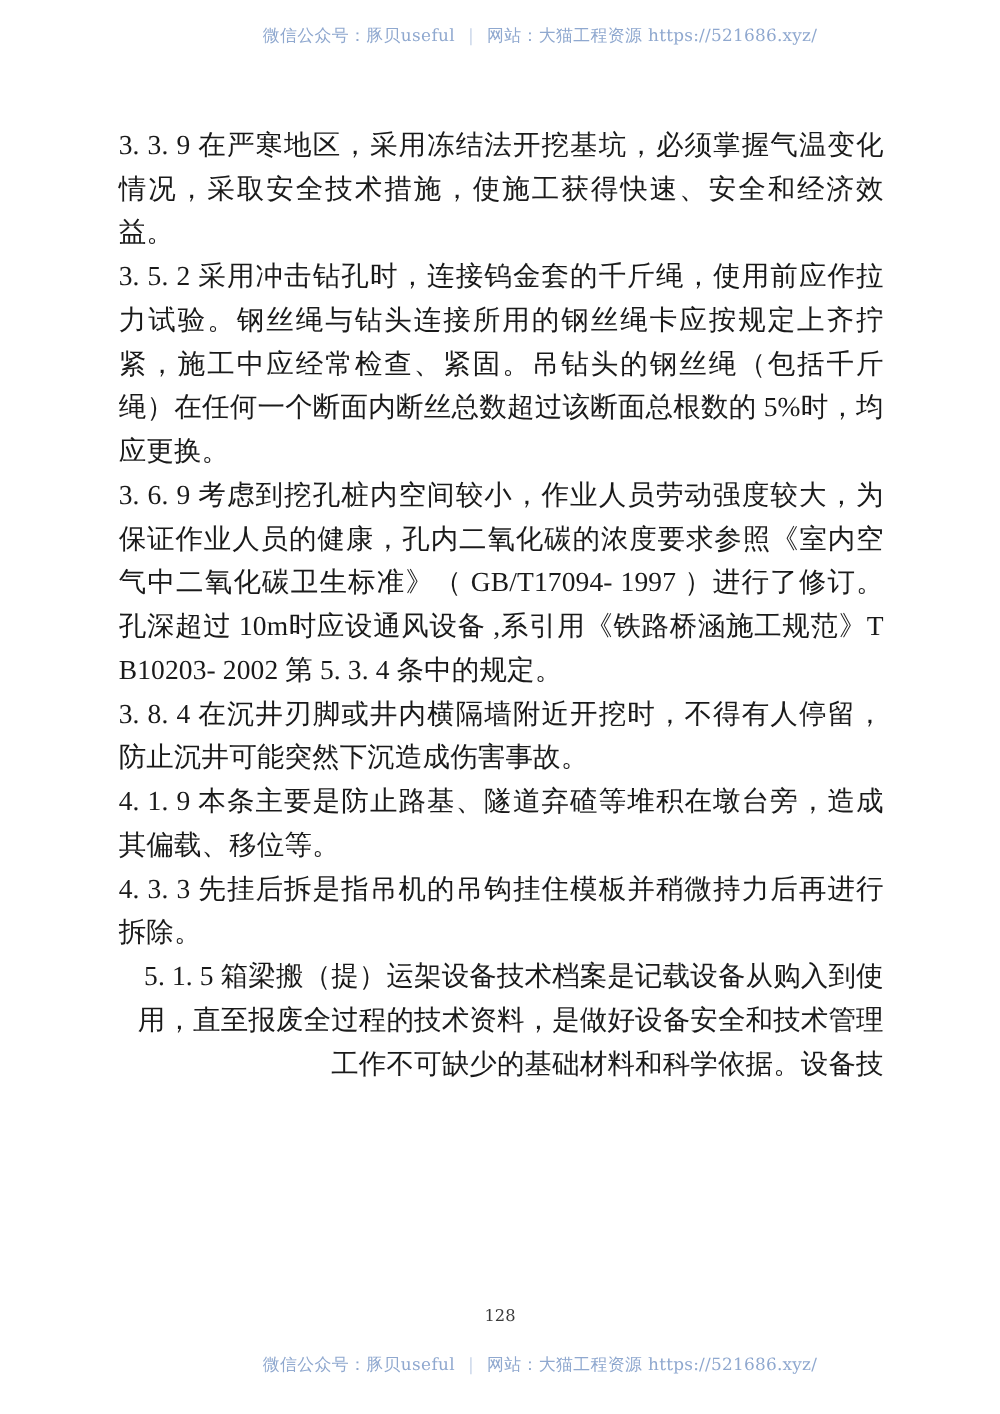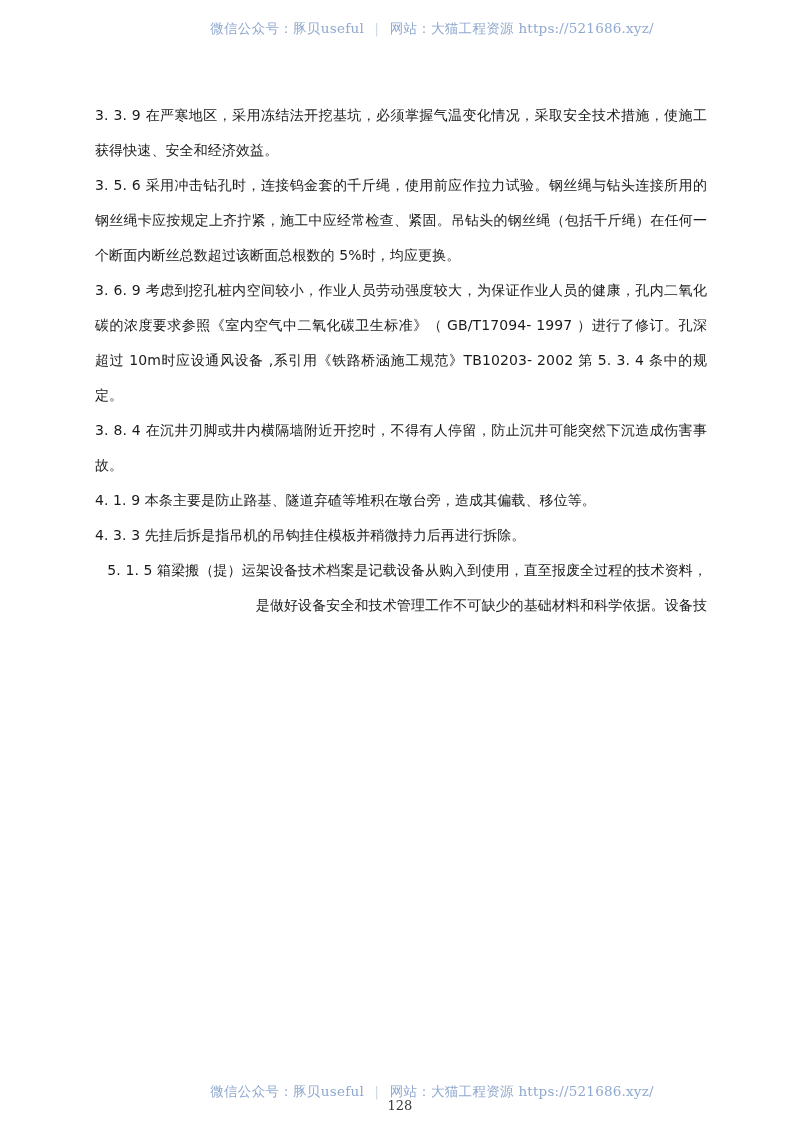--- a/index.html
+++ b/index.html
@@ -44,57 +44,58 @@
 
   
   .body-block {
     position: absolute;
     left: 95px;
     top: 98px;
     width: 612px;
   }
   .para {
     margin: 0 0 0 0;
-    font-size: 14px;
+    font-size: 22px;
     line-height: 35px;
     color: #1a1a1a;
     text-align: justify;
     text-justify: inter-character;
     letter-spacing: 0.1px;
     font-weight: 500;
     word-break: break-all;
+    font-family: Liberation Serif, serif;
   }
   .para:last-child {
     text-align: right;
   }
 
   
   .page-number {
     position: absolute;
     left: 0;
-    top: 1098px;
+    top: 1046px;
     width: 800px;
     text-align: center;
     font-family: "DejaVu Serif", "Liberation Serif", serif;
     font-size: 13px;
     color: #3a3a3a;
   }
 </style>
 </head>
 <body>
 
 <div class="page">
 
   <div class="watermark watermark-header">
     <span class="wm-seg">微信公众号：豚贝useful</span><span class="wm-sep">｜</span><span class="wm-seg">网站：大猫工程资源</span> <span class="wm-url">https://521686.xyz/</span>
   </div>
 
   <div class="body-block">
     <p class="para">3. 3. 9  在严寒地区，采用冻结法开挖基坑，必须掌握气温变化情况，采取安全技术措施，使施工获得快速、安全和经济效益。</p>
-    <p class="para">3. 5. 6  采用冲击钻孔时，连接钨金套的千斤绳，使用前应作拉力试验。钢丝绳与钻头连接所用的钢丝绳卡应按规定上齐拧紧，施工中应经常检查、紧固。吊钻头的钢丝绳（包括千斤绳）在任何一个断面内断丝总数超过该断面总根数的 5%时，均应更换。</p>
+    <p class="para">3. 5. 2  采用冲击钻孔时，连接钨金套的千斤绳，使用前应作拉力试验。钢丝绳与钻头连接所用的钢丝绳卡应按规定上齐拧紧，施工中应经常检查、紧固。吊钻头的钢丝绳（包括千斤绳）在任何一个断面内断丝总数超过该断面总根数的 5%时，均应更换。</p>
     <p class="para">3. 6. 9  考虑到挖孔桩内空间较小，作业人员劳动强度较大，为保证作业人员的健康，孔内二氧化碳的浓度要求参照《室内空气中二氧化碳卫生标准》（ GB/T17094- 1997 ）进行了修订。孔深超过 10m时应设通风设备 ,系引用《铁路桥涵施工规范》TB10203- 2002 第 5. 3. 4 条中的规定。</p>
     <p class="para">3. 8. 4  在沉井刃脚或井内横隔墙附近开挖时，不得有人停留，防止沉井可能突然下沉造成伤害事故。</p>
     <p class="para">4. 1. 9  本条主要是防止路基、隧道弃碴等堆积在墩台旁，造成其偏载、移位等。</p>
     <p class="para">4. 3. 3  先挂后拆是指吊机的吊钩挂住模板并稍微持力后再进行拆除。</p>
     <p class="para">5. 1. 5  箱梁搬（提）运架设备技术档案是记载设备从购入到使用，直至报废全过程的技术资料，是做好设备安全和技术管理工作不可缺少的基础材料和科学依据。设备技</p>
   </div>
 
   <div class="page-number">128</div>
 
   <div class="watermark watermark-footer">

